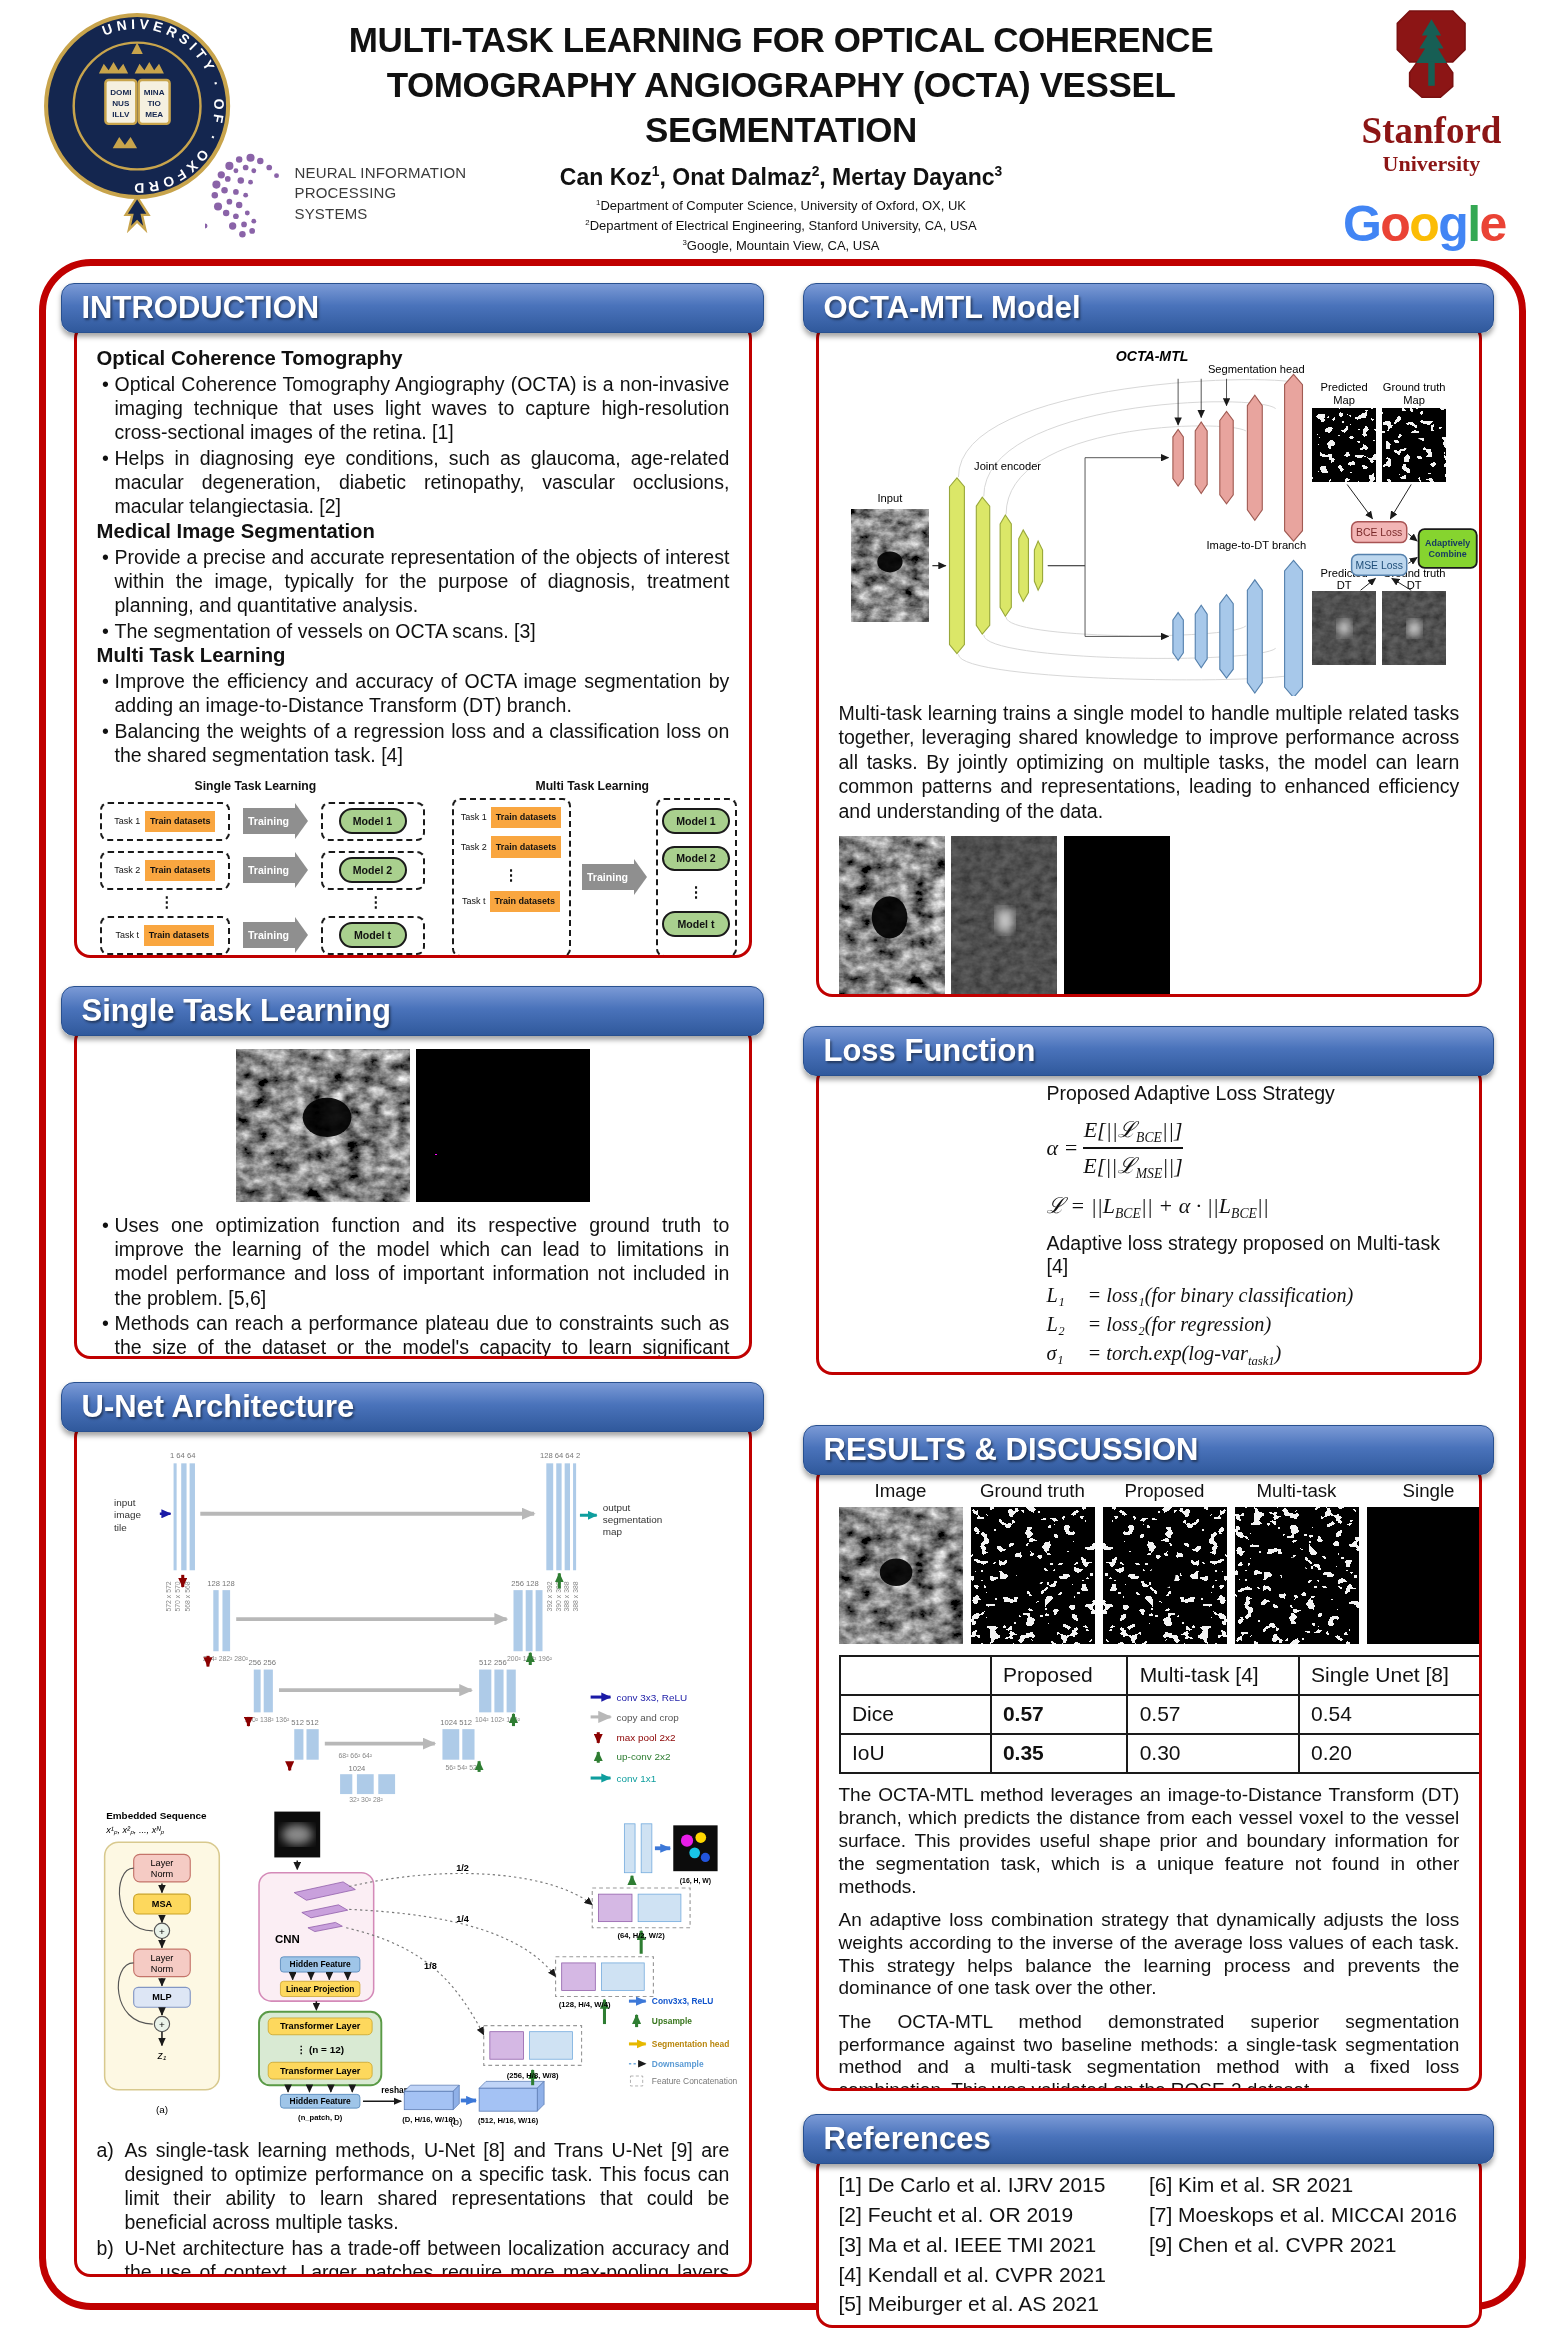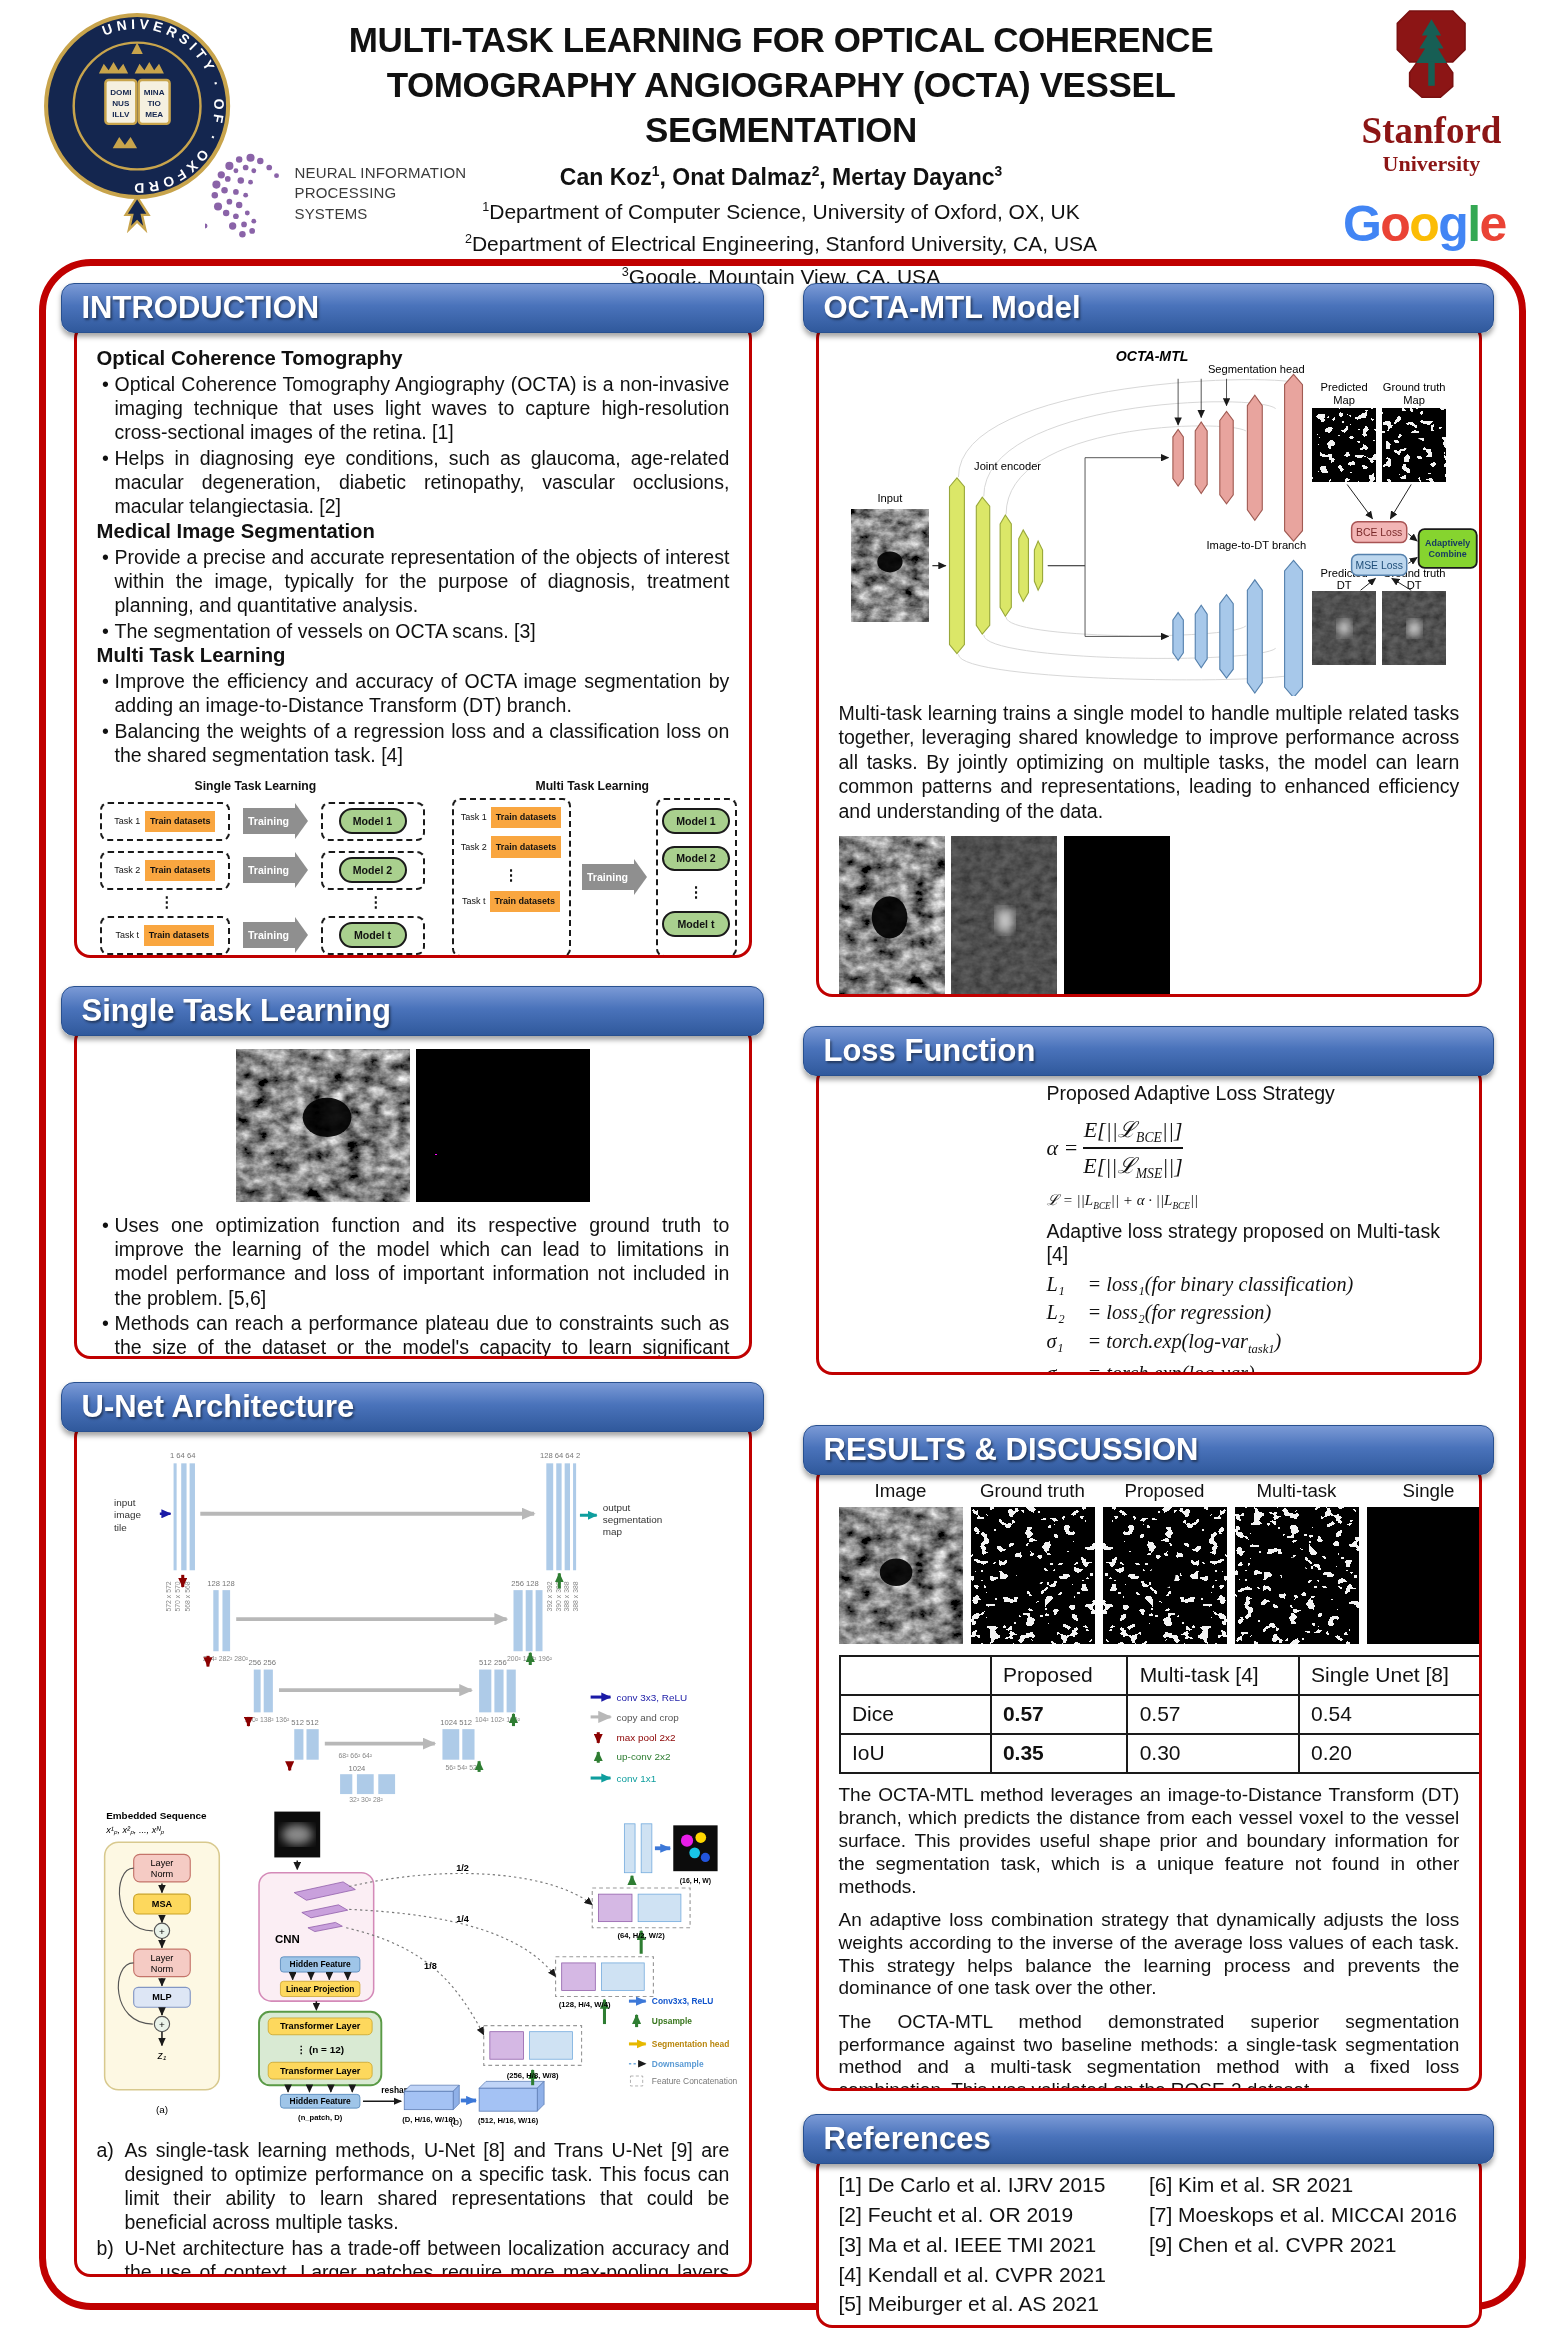--- a/index.html
+++ b/index.html
@@ -4,21 +4,21 @@
 <style>
   * { margin:0; padding:0; box-sizing:border-box; }
   html,body { width:1561px; height:2342px; background:#fff; font-family:"Liberation Sans", sans-serif; color:#111; }
   #poster { position:relative; width:1561px; height:2342px; overflow:hidden; background:#fff; }
 
   
   .titleblock { position:absolute; left:301px; top:18px; width:960px; text-align:center; }
   .ptitle { font-size:35px; font-weight:bold; letter-spacing:-0.4px; line-height:1.28; }
   .pauthors { margin-top:11.4px; font-size:23px; font-weight:bold; }
   .pauthors sup, .affil sup { font-size:60%; }
-  .affil { margin-top:4.9px; font-size:21px; line-height:1.55; }
+  .affil { margin-top:4.9px; font-size:13px; line-height:1.55; }
 
   .google-logo { position:absolute; left:1343px; top:195px; font-size:50px; font-weight:600; letter-spacing:-1.6px; }
   .gl0,.gl3 { color:#4285F4; } .gl1,.gl5 { color:#EA4335; } .gl2 { color:#FBBC05; } .gl4 { color:#34A853; }
 
   .stanford { position:absolute; left:1334px; top:8.1px; width:195px; text-align:center; font-family:"Liberation Serif", serif; color:#8C1515; }
   .stanford .sword { font-size:37px; font-weight:bold; margin-top:3.3px; }
   .stanford .ssub { font-size:22px; font-weight:bold; margin-top:-1.6px; }
 
   .neurips { position:absolute; left:205px; top:148px; width:268px; display:flex; align-items:center; }
   .neurips .ntxt { font-size:15px; letter-spacing:0.2px; color:#3c3c3c; line-height:1.35; margin-left:4.9px; }
@@ -721,21 +721,21 @@
     <div class="sec-b" style="height:310px; padding-top:14.6px;">
       <div class="loss-wrap">
         <div style="font-size:19.5px;">Proposed Adaptive Loss Strategy</div>
         <div class="eq-alpha mi">
           <span>α =</span>
           <span class="frac">
             <span class="fnum"><span>E[||ℒ</span><sub>BCE</sub><span>||]</span></span>
             <span class="fden"><span>E[||ℒ</span><sub>MSE</sub><span>||]</span></span>
           </span>
         </div>
-        <div class="mi" style="font-size:15px; margin:1.6px 0 9.8px 0;">
+        <div class="mi" style="font-size:22px; margin:1.6px 0 9.8px 0;">
           <span>ℒ = ||L</span><sub>BCE</sub><span>|| + α · ||L</span><sub>BCE</sub><span>||</span>
         </div>
         <div style="font-size:19.5px; margin-bottom:3.3px;">Adaptive loss strategy proposed on Multi-task [4]</div>
         <div class="eqline mi">
             <span class="lhs">L₁</span>
             <span>= loss₁(for binary classification)</span>
           </div>
         <div class="eqline mi">
             <span class="lhs">L₂</span>
             <span>= loss₂(for regression)</span>

